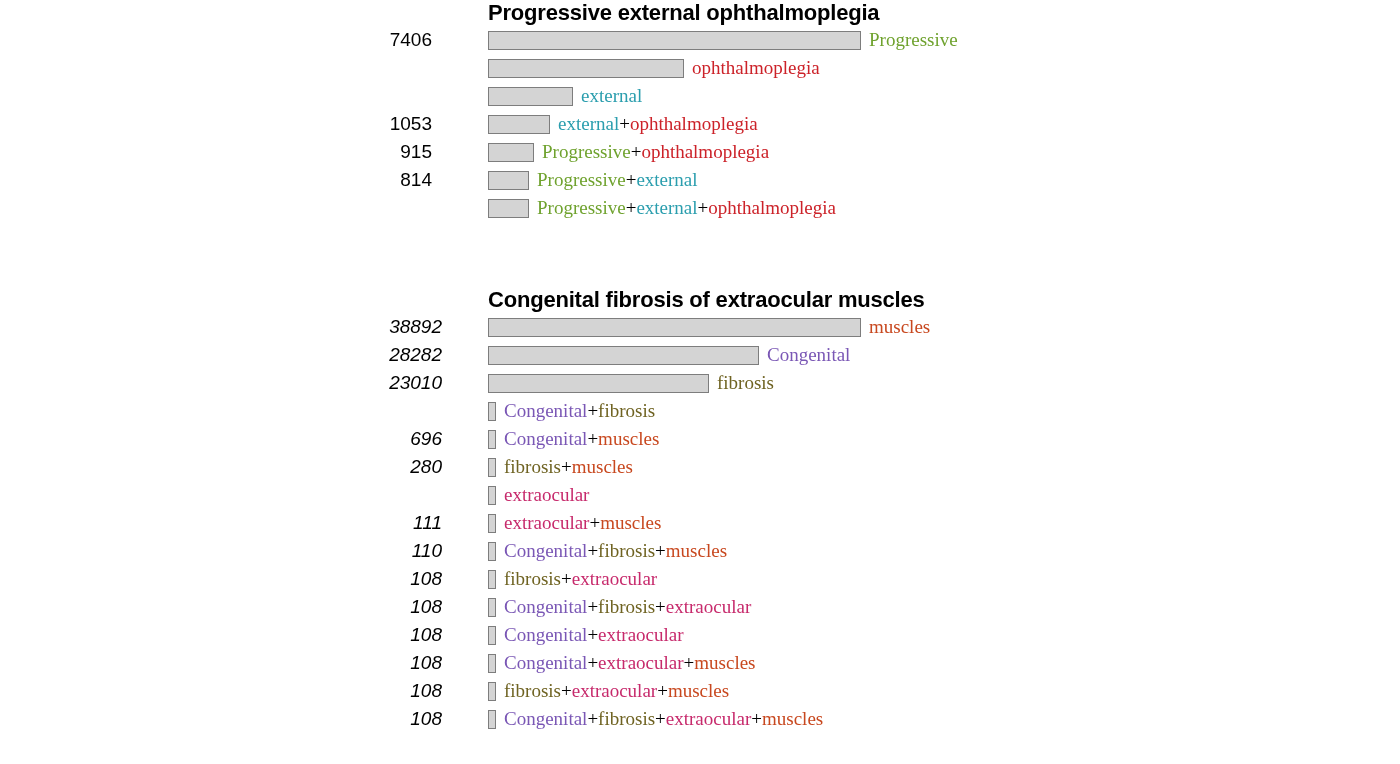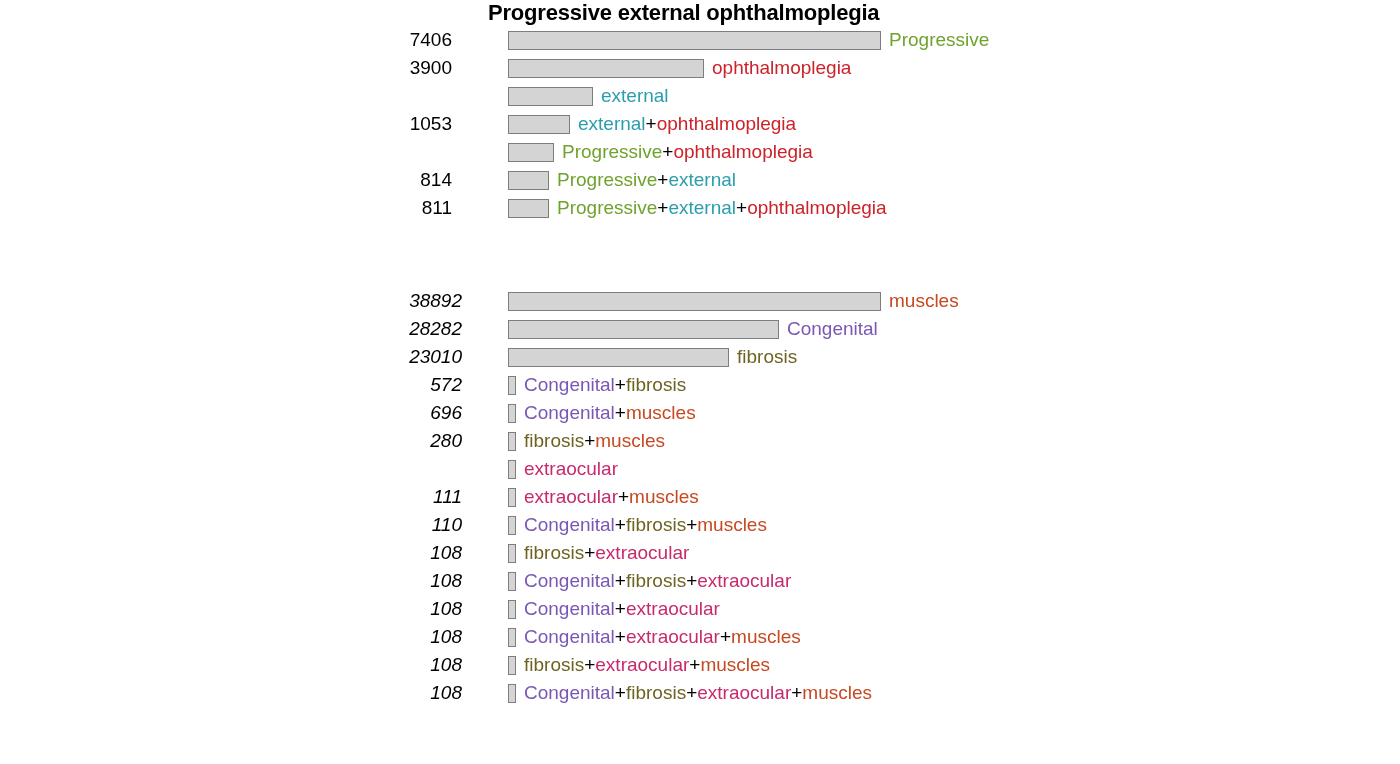--- a/index.html
+++ b/index.html
@@ -28,21 +28,20 @@
   .section-title {
     font-size: 22px;
     font-weight: bold;
     color: #000000;
     letter-spacing: -0.2px;
     white-space: nowrap;
     line-height: 26px;
   }
   .rows {
     position: relative;
-    padding-left: 20px;
   }
   .row {
     position: relative;
     height: 28px;
     display: flex;
     align-items: center;
   }
   .row-count {
     width: 0;
     flex: 0 0 auto;
@@ -68,20 +67,21 @@
   }
   .row-label {
     position: absolute;
     top: 0;
     height: 28px;
     display: flex;
     align-items: center;
     font-size: 19px;
     line-height: 22px;
     white-space: nowrap;
+    font-family: Liberation Serif, serif;
   }
   .plus {
     color: #000000;
   }
   
   .sec1 .row-count { width: 432px; }
   
   .sec2 .row-count { width: 442px; font-style: italic; }
 </style>
 </head>
@@ -95,21 +95,20 @@
         <div class="row">
           <div class="row-count">7406</div>
           <div class="bar-wrap">
             <div class="bar" style="width: 373px; background: rgb(212, 212, 212); border-color: rgb(125, 125, 125);"></div>
           </div>
           <div class="row-label" style="left: 869px;">
             <span style="color: rgb(111, 162, 46);">Progressive</span>
           </div>
         </div>
         <div class="row">
-          <div class="row-count">3900</div>
           <div class="bar-wrap">
             <div class="bar" style="width: 196px; background: rgb(212, 212, 212); border-color: rgb(125, 125, 125);"></div>
           </div>
           <div class="row-label" style="left: 692px;">
             <span style="color: rgb(204, 34, 41);">ophthalmoplegia</span>
           </div>
         </div>
         <div class="row">
           <div class="bar-wrap">
             <div class="bar" style="width: 85px; background: rgb(212, 212, 212); border-color: rgb(125, 125, 125);"></div>
@@ -123,20 +122,21 @@
           <div class="bar-wrap">
             <div class="bar" style="width: 62px; background: rgb(212, 212, 212); border-color: rgb(125, 125, 125);"></div>
           </div>
           <div class="row-label" style="left: 558px;">
             <span style="color: rgb(43, 158, 174);">external</span>
             <span class="plus">+</span>
             <span style="color: rgb(204, 34, 41);">ophthalmoplegia</span>
           </div>
         </div>
         <div class="row">
+          <div class="row-count">915</div>
           <div class="bar-wrap">
             <div class="bar" style="width: 46px; background: rgb(212, 212, 212); border-color: rgb(125, 125, 125);"></div>
           </div>
           <div class="row-label" style="left: 542px;">
             <span style="color: rgb(111, 162, 46);">Progressive</span>
             <span class="plus">+</span>
             <span style="color: rgb(204, 34, 41);">ophthalmoplegia</span>
           </div>
         </div>
         <div class="row">
@@ -144,36 +144,36 @@
           <div class="bar-wrap">
             <div class="bar" style="width: 41px; background: rgb(212, 212, 212); border-color: rgb(125, 125, 125);"></div>
           </div>
           <div class="row-label" style="left: 537px;">
             <span style="color: rgb(111, 162, 46);">Progressive</span>
             <span class="plus">+</span>
             <span style="color: rgb(43, 158, 174);">external</span>
           </div>
         </div>
         <div class="row">
-          <div class="row-count">811</div>
           <div class="bar-wrap">
             <div class="bar" style="width: 41px; background: rgb(212, 212, 212); border-color: rgb(125, 125, 125);"></div>
           </div>
           <div class="row-label" style="left: 537px;">
             <span style="color: rgb(111, 162, 46);">Progressive</span>
             <span class="plus">+</span>
             <span style="color: rgb(43, 158, 174);">external</span>
             <span class="plus">+</span>
             <span style="color: rgb(204, 34, 41);">ophthalmoplegia</span>
           </div>
         </div>
       </div>
   </div>
 
   <div class="section sec2" id="section-1" style="top:287px;">
+    <div class="section-title" id="title-1" style="margin-left:488px;">Congenital fibrosis of extraocular muscles</div>
     <div class="rows" id="rows-1">
         <div class="row">
           <div class="row-count">38892</div>
           <div class="bar-wrap">
             <div class="bar" style="width: 373px; background: rgb(212, 212, 212); border-color: rgb(125, 125, 125);"></div>
           </div>
           <div class="row-label" style="left: 869px;">
             <span style="color: rgb(200, 72, 31);">muscles</span>
           </div>
         </div>
@@ -189,21 +189,20 @@
         <div class="row">
           <div class="row-count">23010</div>
           <div class="bar-wrap">
             <div class="bar" style="width: 221px; background: rgb(212, 212, 212); border-color: rgb(125, 125, 125);"></div>
           </div>
           <div class="row-label" style="left: 717px;">
             <span style="color: rgb(111, 99, 34);">fibrosis</span>
           </div>
         </div>
         <div class="row">
-          <div class="row-count">572</div>
           <div class="bar-wrap">
             <div class="bar" style="width: 8px; background: rgb(212, 212, 212); border-color: rgb(125, 125, 125);"></div>
           </div>
           <div class="row-label" style="left: 504px;">
             <span style="color: rgb(122, 87, 181);">Congenital</span>
             <span class="plus">+</span>
             <span style="color: rgb(111, 99, 34);">fibrosis</span>
           </div>
         </div>
         <div class="row">

